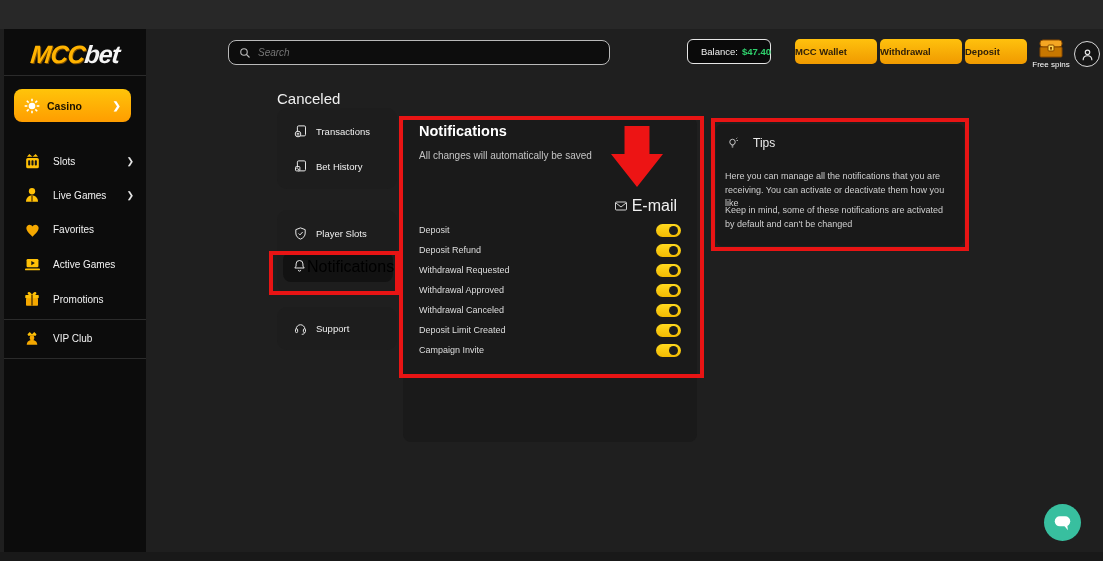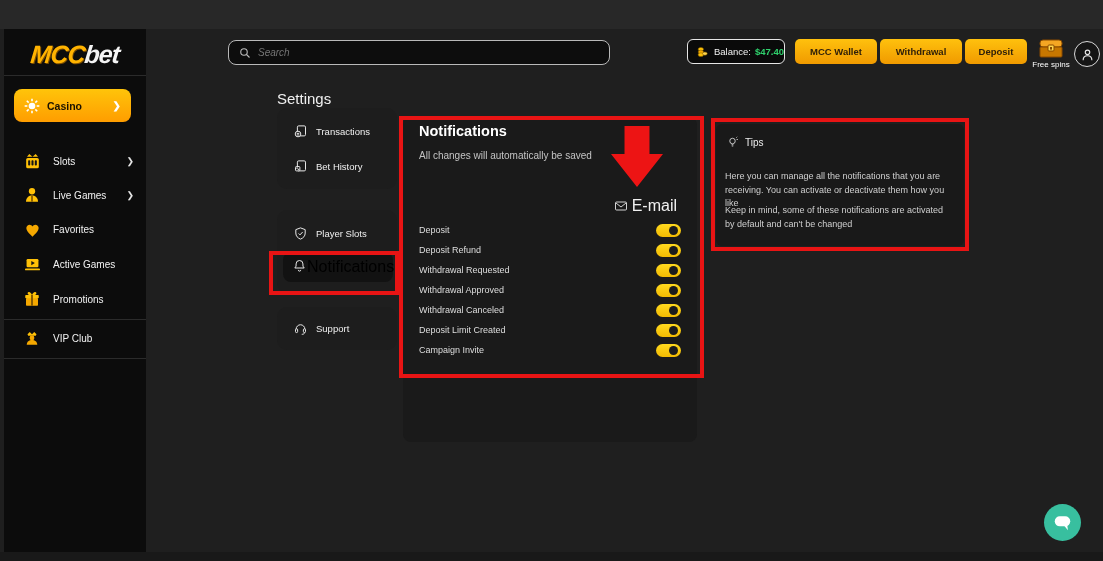--- a/index.html
+++ b/index.html
@@ -31,28 +31,28 @@
   .nav-item .nlabel2 { font-size:10px; color:#f2f2f2; margin-left:11px; }
   .nav-item .nchev { margin-left:auto; margin-right:12px; color:#e6e6e6; font-size:9px; }
 
   
   #search-bar { left:228px; top:40px; width:382px; height:25px; background:#0d0d0d; border:1px solid #b9b9b9;
     border-radius:8px; display:flex; align-items:center; }
   #search-bar input { background:transparent; border:none; outline:none; color:#d0d0d0; font-style:italic;
     font-size:10px; width:320px; font-family:"Liberation Sans", sans-serif; }
   #search-bar svg { margin:0 7px 0 10px; }
 
-  #balance-pill { left:687px; top:39px; width:98px; height:25px; background:#0a0a0a; border:1px solid #e6e6e6;
+  #balance-pill { left:687px; top:39px; width:84px; height:25px; background:#0a0a0a; border:1px solid #e6e6e6;
     border-radius:6px; display:flex; align-items:center; }
   #balance-pill .b-label { font-size:9.5px; color:#f0f0f0; margin-left:5px; }
   #balance-pill .b-value { font-size:9.5px; color:#2fd06c; margin-left:4px; font-weight:bold; }
   #balance-pill svg { margin-left:8px; }
 
   .gold-btn { top:39px; height:25px; border-radius:5px; background:linear-gradient(180deg,#ffc10d,#f09a00);
-    display:flex; align-items:center; justify-content:center; font-size:9.5px; font-weight:bold; color:#30200a; cursor:pointer; }
+    display:flex; align-items:center; font-size:9.5px; font-weight:bold; color:#30200a; cursor:pointer; }
   #btn-wallet { left:795px; width:82px; }
   #btn-withdrawal { left:880px; width:82px; }
   #btn-deposit { left:965px; width:62px; }
 
   #free-spins { left:1030px; top:39px; width:42px; height:36px; display:flex; flex-direction:column; align-items:center; cursor:pointer; }
   #free-spins .fs-label { font-size:8px; color:#fff; margin-top:2px; white-space:nowrap; }
 
   #avatar { left:1074px; top:41px; width:26px; height:26px; border-radius:50%; border:1.5px solid #d8d8d8;
     background:#151515; display:flex; align-items:center; justify-content:center; cursor:pointer; }
 
@@ -74,21 +74,21 @@
   #email-header span { font-size:16px; color:#f0f0f0; margin-left:5px; }
   .nrow { left:16px; width:262px; height:16px; display:flex; align-items:center; justify-content:space-between; }
   .nrow .rlabel { font-size:9px; color:#dedede; }
   .toggle { width:25px; height:13px; border-radius:7px; background:linear-gradient(180deg,#ffd91e,#f2ba02);
     position:relative; cursor:pointer; }
   .toggle .knob { position:absolute; right:3px; top:2px; width:9px; height:9px; border-radius:50%; background:#1c1c1c; }
 
   
   #tips-panel { left:716px; top:124px; width:248px; height:122px; background:#191919; border-radius:6px; }
   #tips-title { left:11px; top:12px; display:flex; align-items:center; }
-  #tips-title span { font-size:10px; color:#ececec; margin-left:6px; }
+  #tips-title span { font-size:12px; color:#ececec; margin-left:14px; }
   .tip-para { left:9px; width:228px; font-size:9px; line-height:1.5; color:#cfcfcf; }
 
   
   .anno-box { border:4px solid #e81414; background:transparent; pointer-events:none; }
   #anno-notif { left:399px; top:116px; width:305px; height:262px; }
   #anno-menu { left:269px; top:251px; width:130px; height:44px; }
   #anno-tips { left:711px; top:118px; width:258px; height:133px; }
   #anno-arrow { left:611px; top:126px; width:52px; height:61px; background:#ed1414;
     clip-path:polygon(26% 0, 74% 0, 74% 46%, 100% 46%, 50% 100%, 0 46%, 26% 46%);
     filter:drop-shadow(2px 2px 0 rgba(90,0,0,0.55)); }
@@ -244,21 +244,21 @@
     <span class="fs-label">Free spins</span>
   </div>
 
   <div id="avatar" class="abs">
     <svg width="15" height="15" viewBox="0 0 24 24">
       <circle cx="12" cy="8.5" r="3.6" fill="none" stroke="#e8e8e8" stroke-width="1.8"></circle>
       <path d="M5 21 c0-5 3.2-7 7-7 s7 2 7 7" fill="none" stroke="#e8e8e8" stroke-width="1.8"></path>
     </svg>
   </div>
 
-  <div id="page-title" class="abs">Settings</div>
+  <div id="page-title" class="abs">Canceled</div>
 
   <div class="menu-card abs" style="top:108px; height:81px; padding-top:6px;text-align:right;">
     <div class="menu-item">
       <span class="micon">
         <svg width="15" height="15" viewBox="0 0 24 24" fill="none" stroke="#e8e8e8" stroke-width="1.6">
           <rect x="7" y="3" width="13" height="16" rx="2"></rect>
           <circle cx="8" cy="16" r="4.5" fill="#1d1d1d"></circle>
           <line x1="6" y1="15" x2="10" y2="15"></line>
             <line x1="6" y1="17.5" x2="10" y2="17.5"></line>
         </svg>

